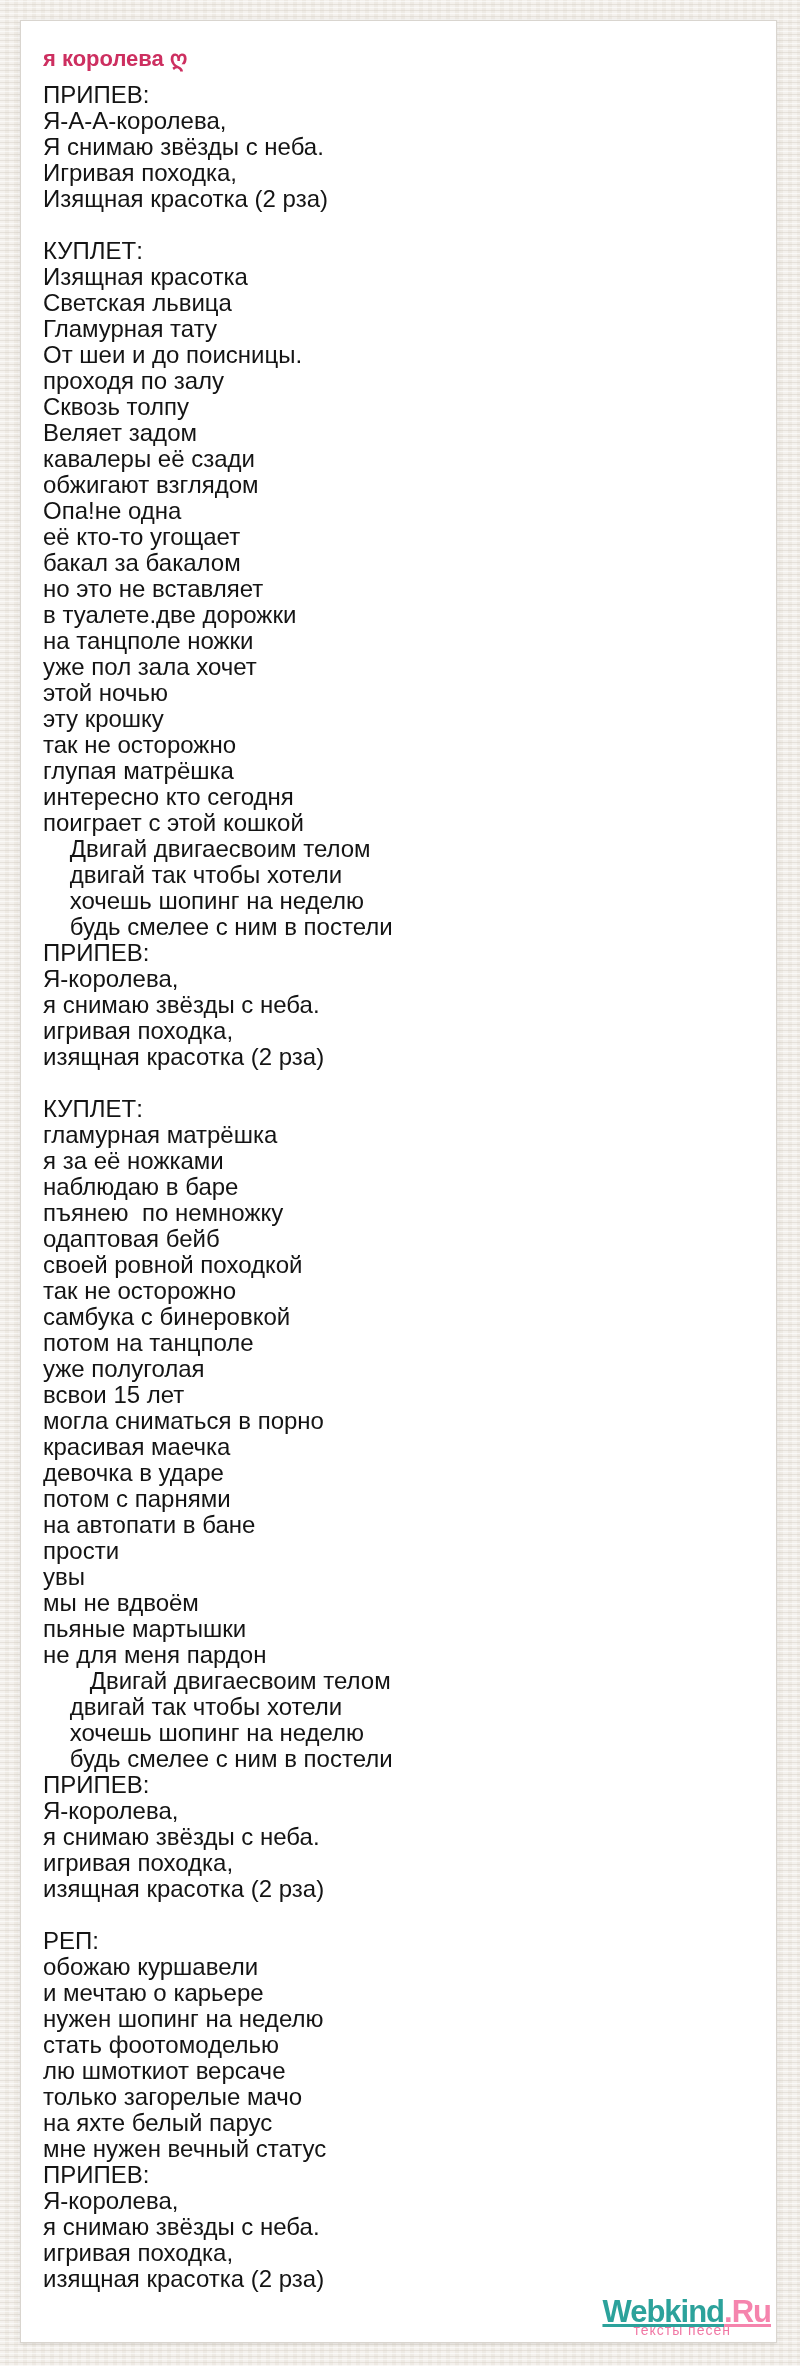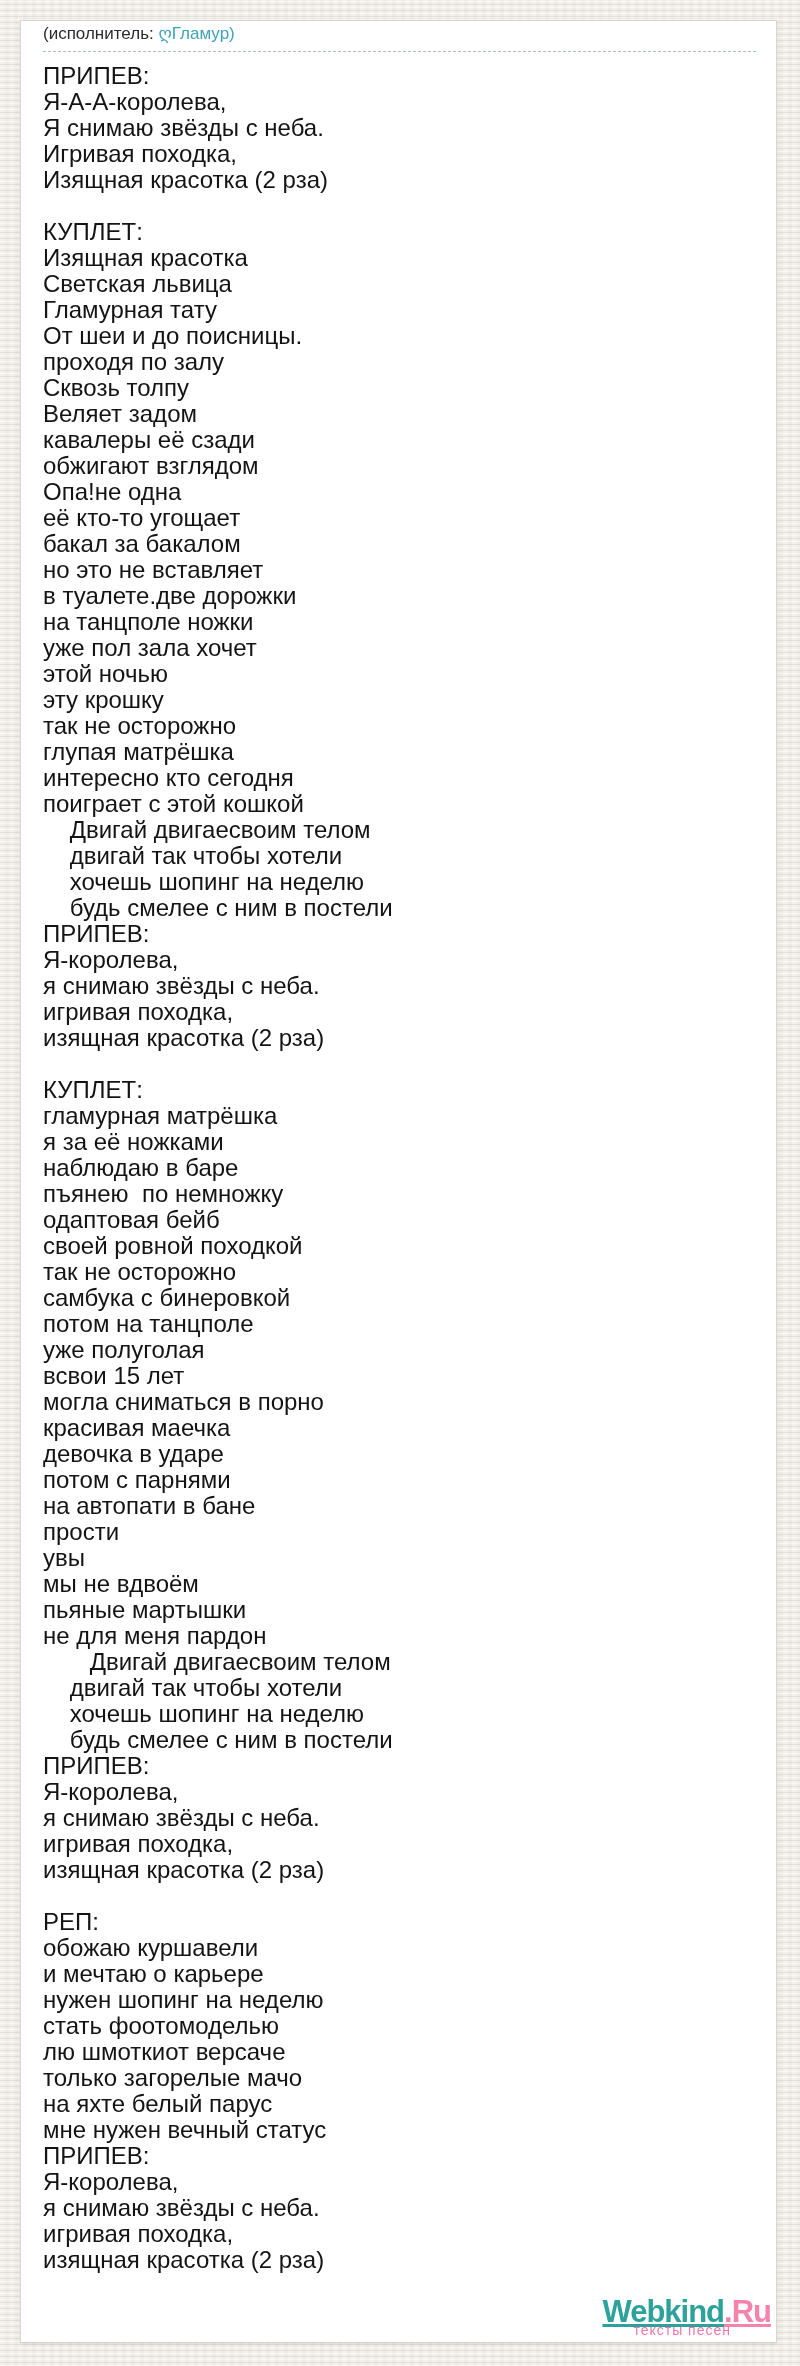--- a/index.html
+++ b/index.html
@@ -94,24 +94,22 @@
     letter-spacing: 1px;
     color: #F077A4;
   }
 </style>
 </head>
 <body>
 
 <div class="card">
   <div class="content">
 
-
-    <div class="artist-line">
-      <span>(исполнитель: </span><a class="artist-link">ღГламур)</a>
-    </div>
+    <h1 class="song-title">я королева ღ</h1>
+
 
     <div class="lyrics">ПРИПЕВ:
 Я-А-А-королева,
 Я снимаю звёзды с неба.
 Игривая походка,
 Изящная красотка (2 рза)
 
 КУПЛЕТ:
 Изящная красотка
 Светская львица

